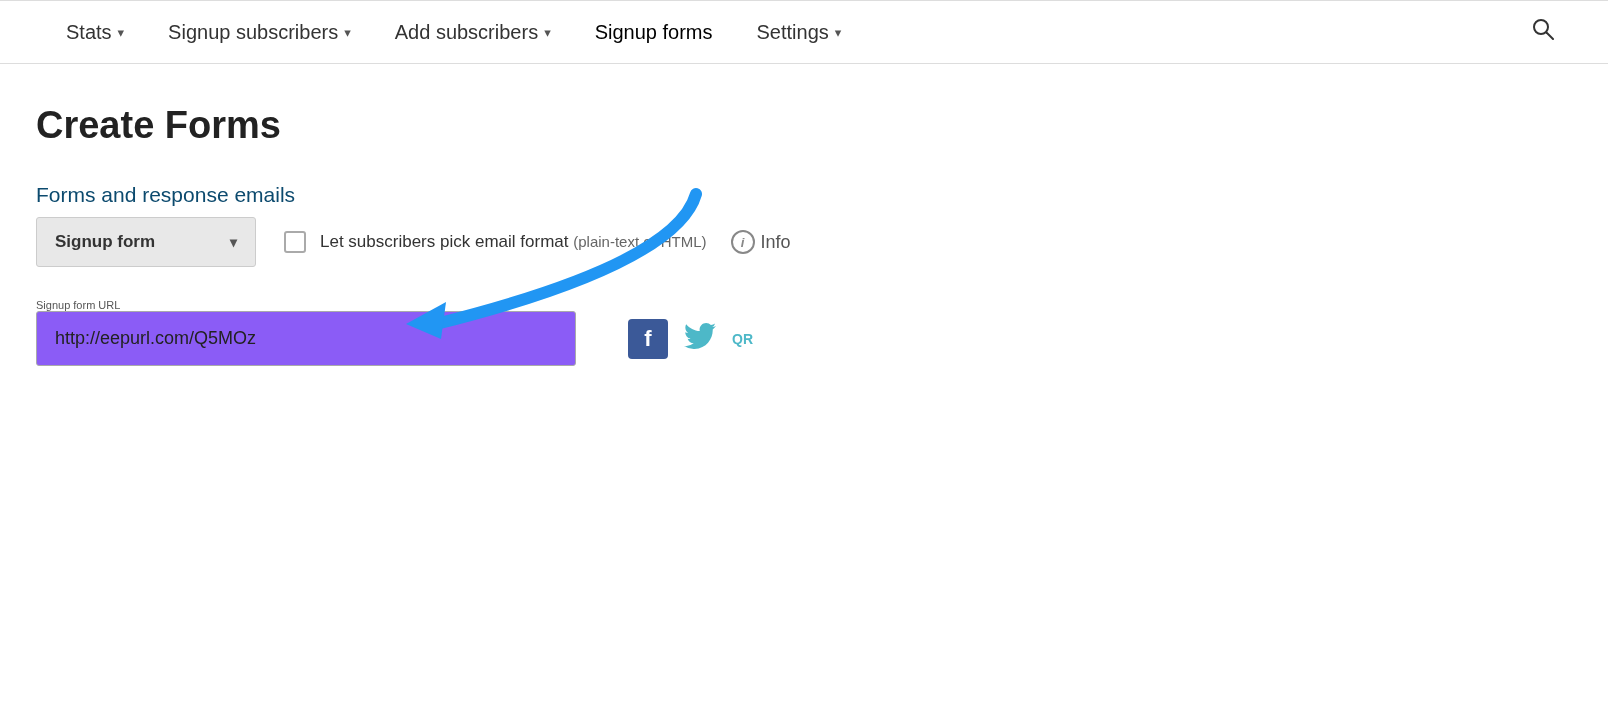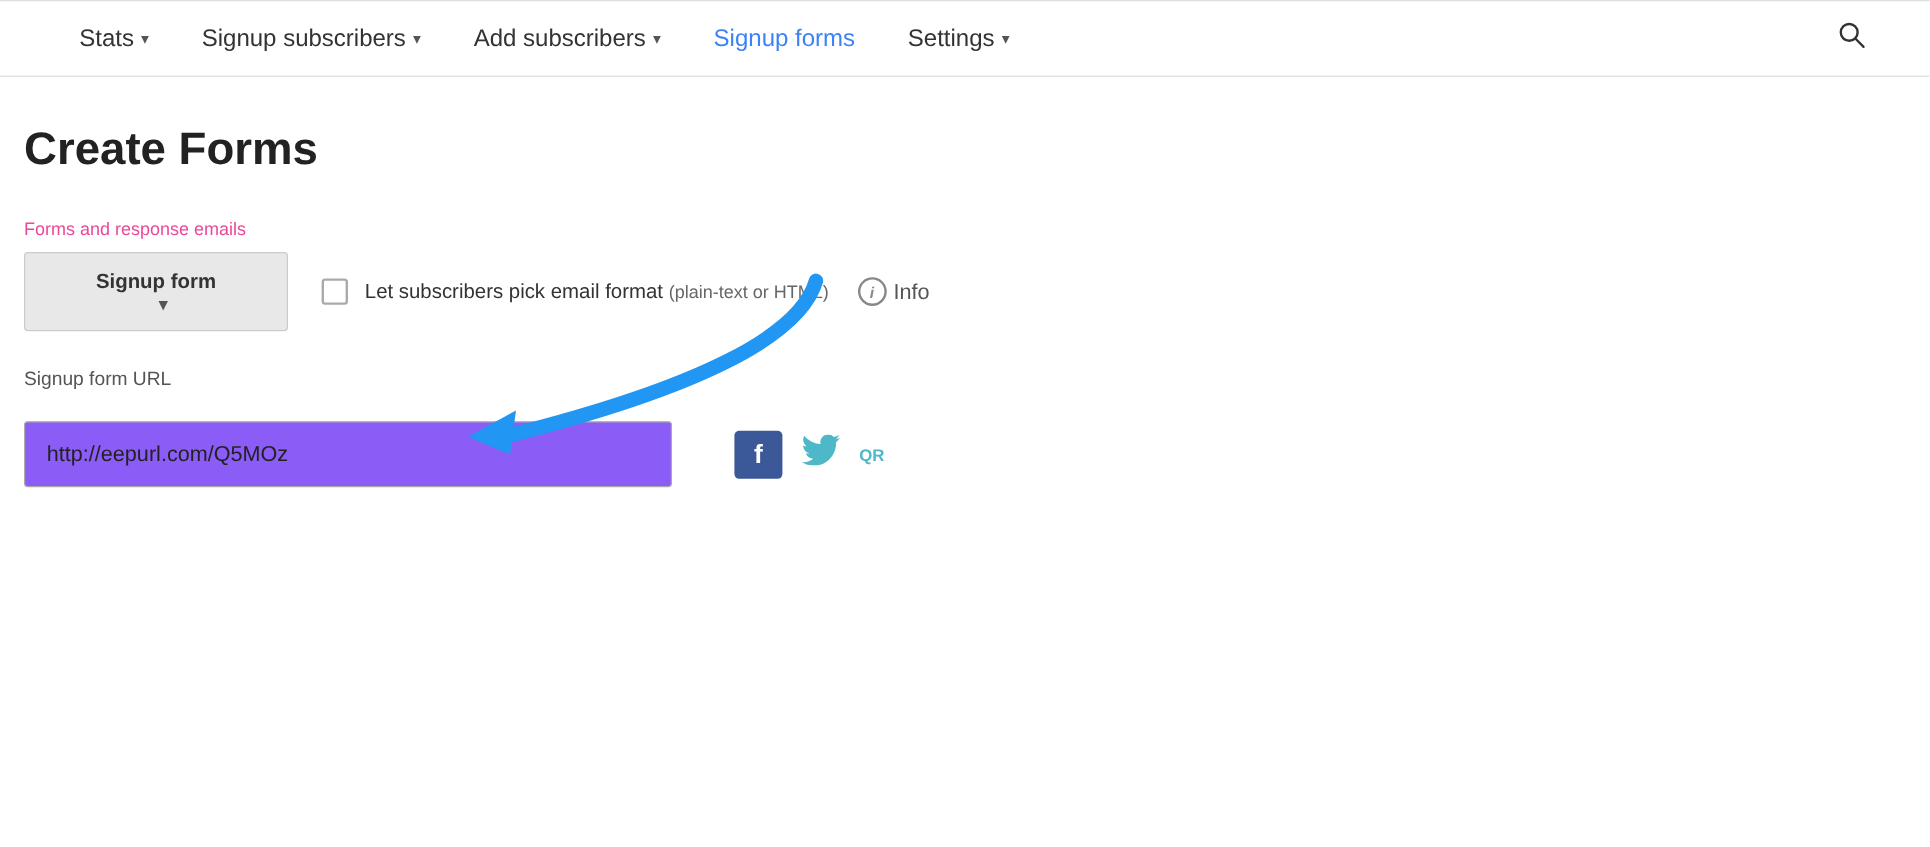--- a/index.html
+++ b/index.html
@@ -25,50 +25,50 @@
       gap: 6px;
       padding: 0 22px;
       height: 100%;
       font-size: 20px;
       color: #333;
       cursor: pointer;
       white-space: nowrap;
       font-weight: 400;
     }
     .nav-item.active {
-      color: #3b82f6;
+      color: #000000;
     }
     .nav-chevron {
       font-size: 13px;
       color: #555;
     }
     .nav-search {
       margin-left: auto;
       font-size: 22px;
       cursor: pointer;
       color: #333;
       padding: 0 10px;
     }
 
     
     .main-content {
-      padding: 40px 32px 40px 20px;
+      padding: 40px 32px 40px 36px;
     }
 
     .page-title {
       font-size: 38px;
       font-weight: 700;
       color: #222;
       margin-bottom: 36px;
     }
 
     
     .section-label {
-      font-size: 15px;
-      color: #ec4899;
+      font-size: 21px;
+      color: #0c4a6e;
       margin-bottom: 10px;
     }
 
     .form-row {
       display: flex;
       align-items: center;
       gap: 28px;
       margin-bottom: 32px;
     }
 
@@ -79,21 +79,20 @@
       justify-content: space-between;
       background: #e8e8e8;
       border: 1px solid #ccc;
       border-radius: 3px;
       padding: 14px 18px;
       min-width: 220px;
       font-size: 17px;
       font-weight: 600;
       color: #333;
       cursor: pointer;
-      flex-direction: column;
     }
     .dropdown-select .chevron-icon {
       font-size: 14px;
       margin-left: 12px;
       color: #555;
     }
 
     
     .checkbox-row {
       display: flex;
@@ -138,23 +137,23 @@
     .info-text {
       font-size: 18px;
       color: #555;
     }
 
     
     .url-section {
       margin-top: 12px;
     }
     .url-label {
-      font-size: 16px;
-      color: #555;
-      margin-bottom: 25px;
+      font-size: 11px;
+      color: #555;
+      margin-bottom: 0;
     }
     .url-row {
       display: flex;
       align-items: center;
       gap: 20px;
       position: relative;
     }
     .url-input {
       width: 540px;
       padding: 16px 18px;

